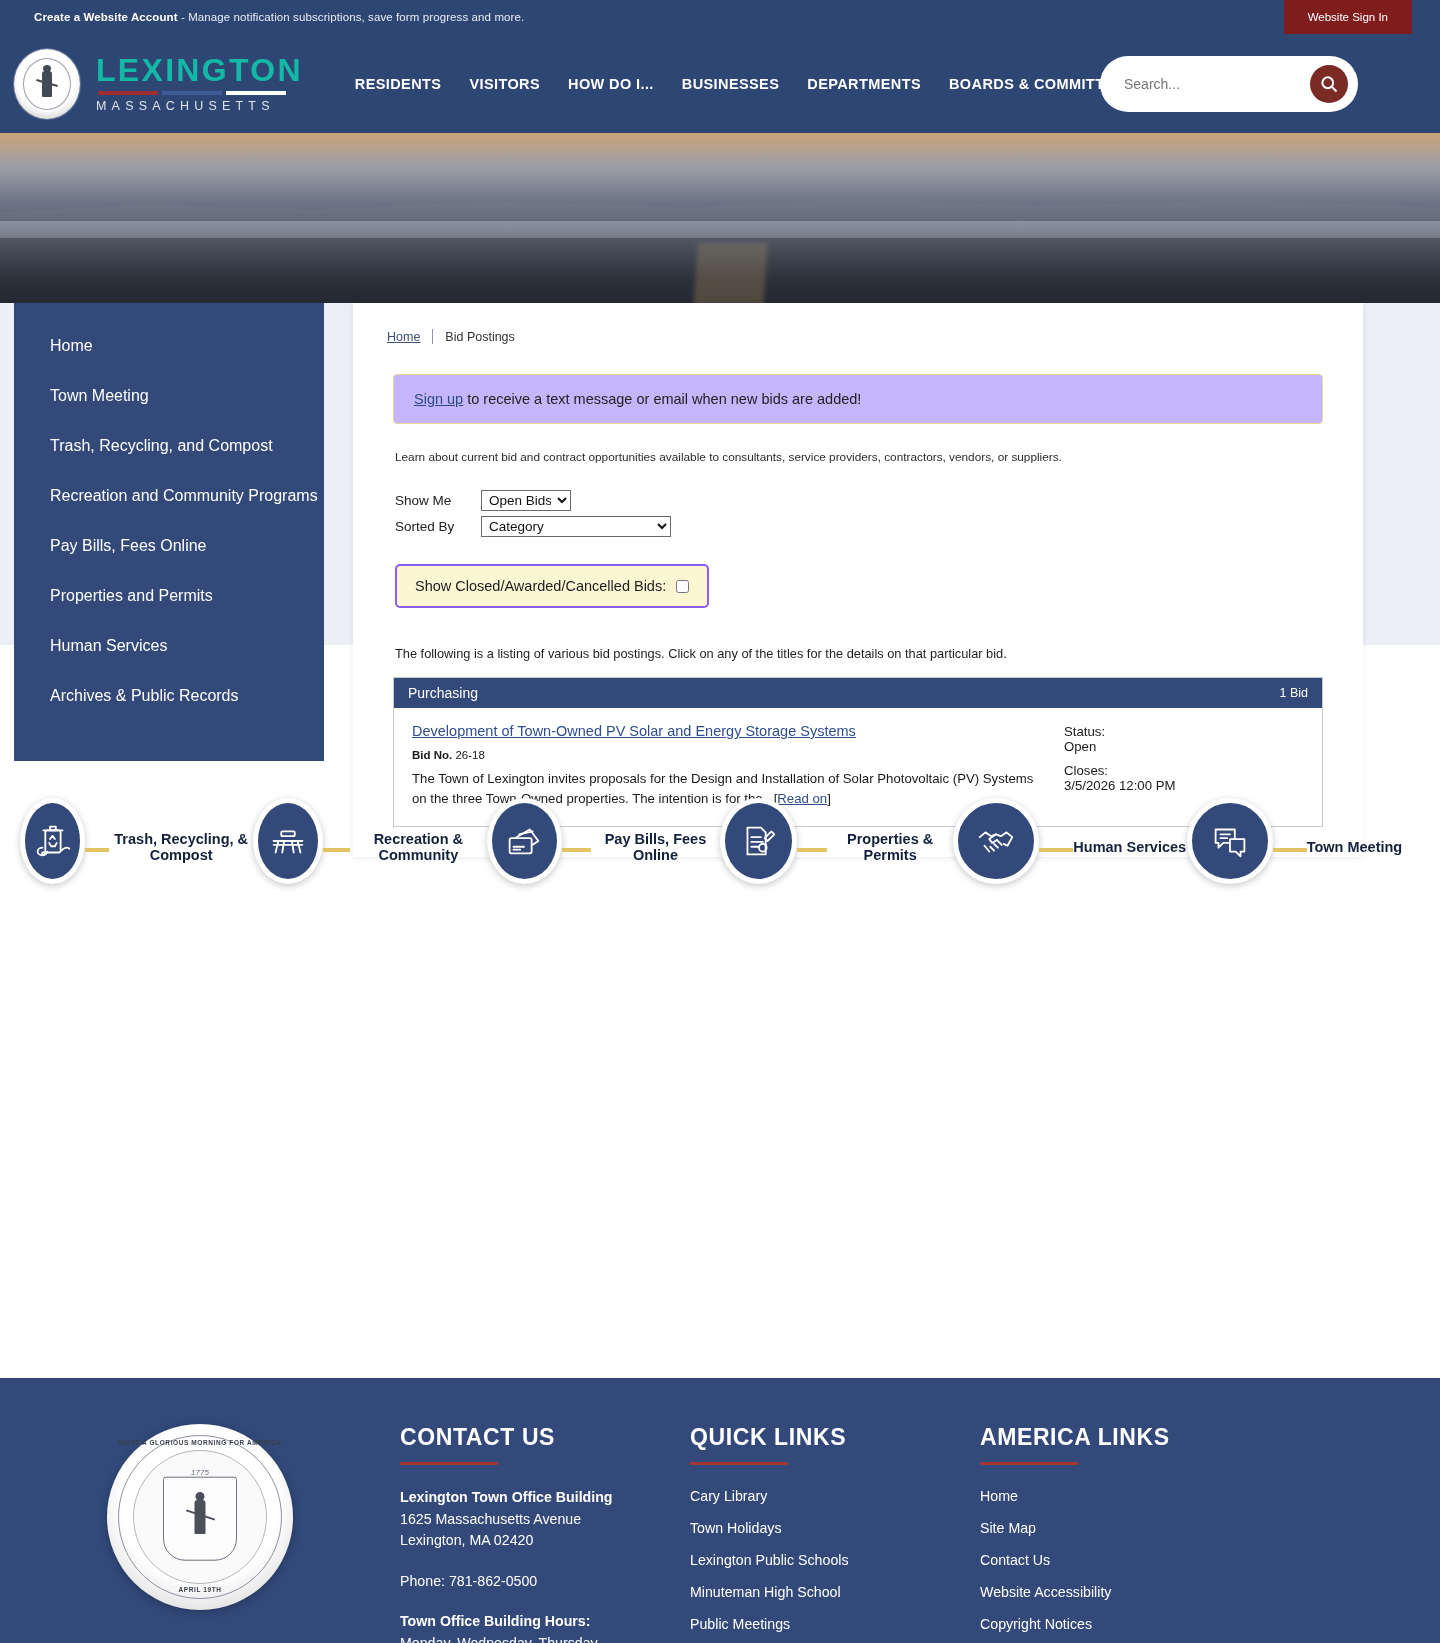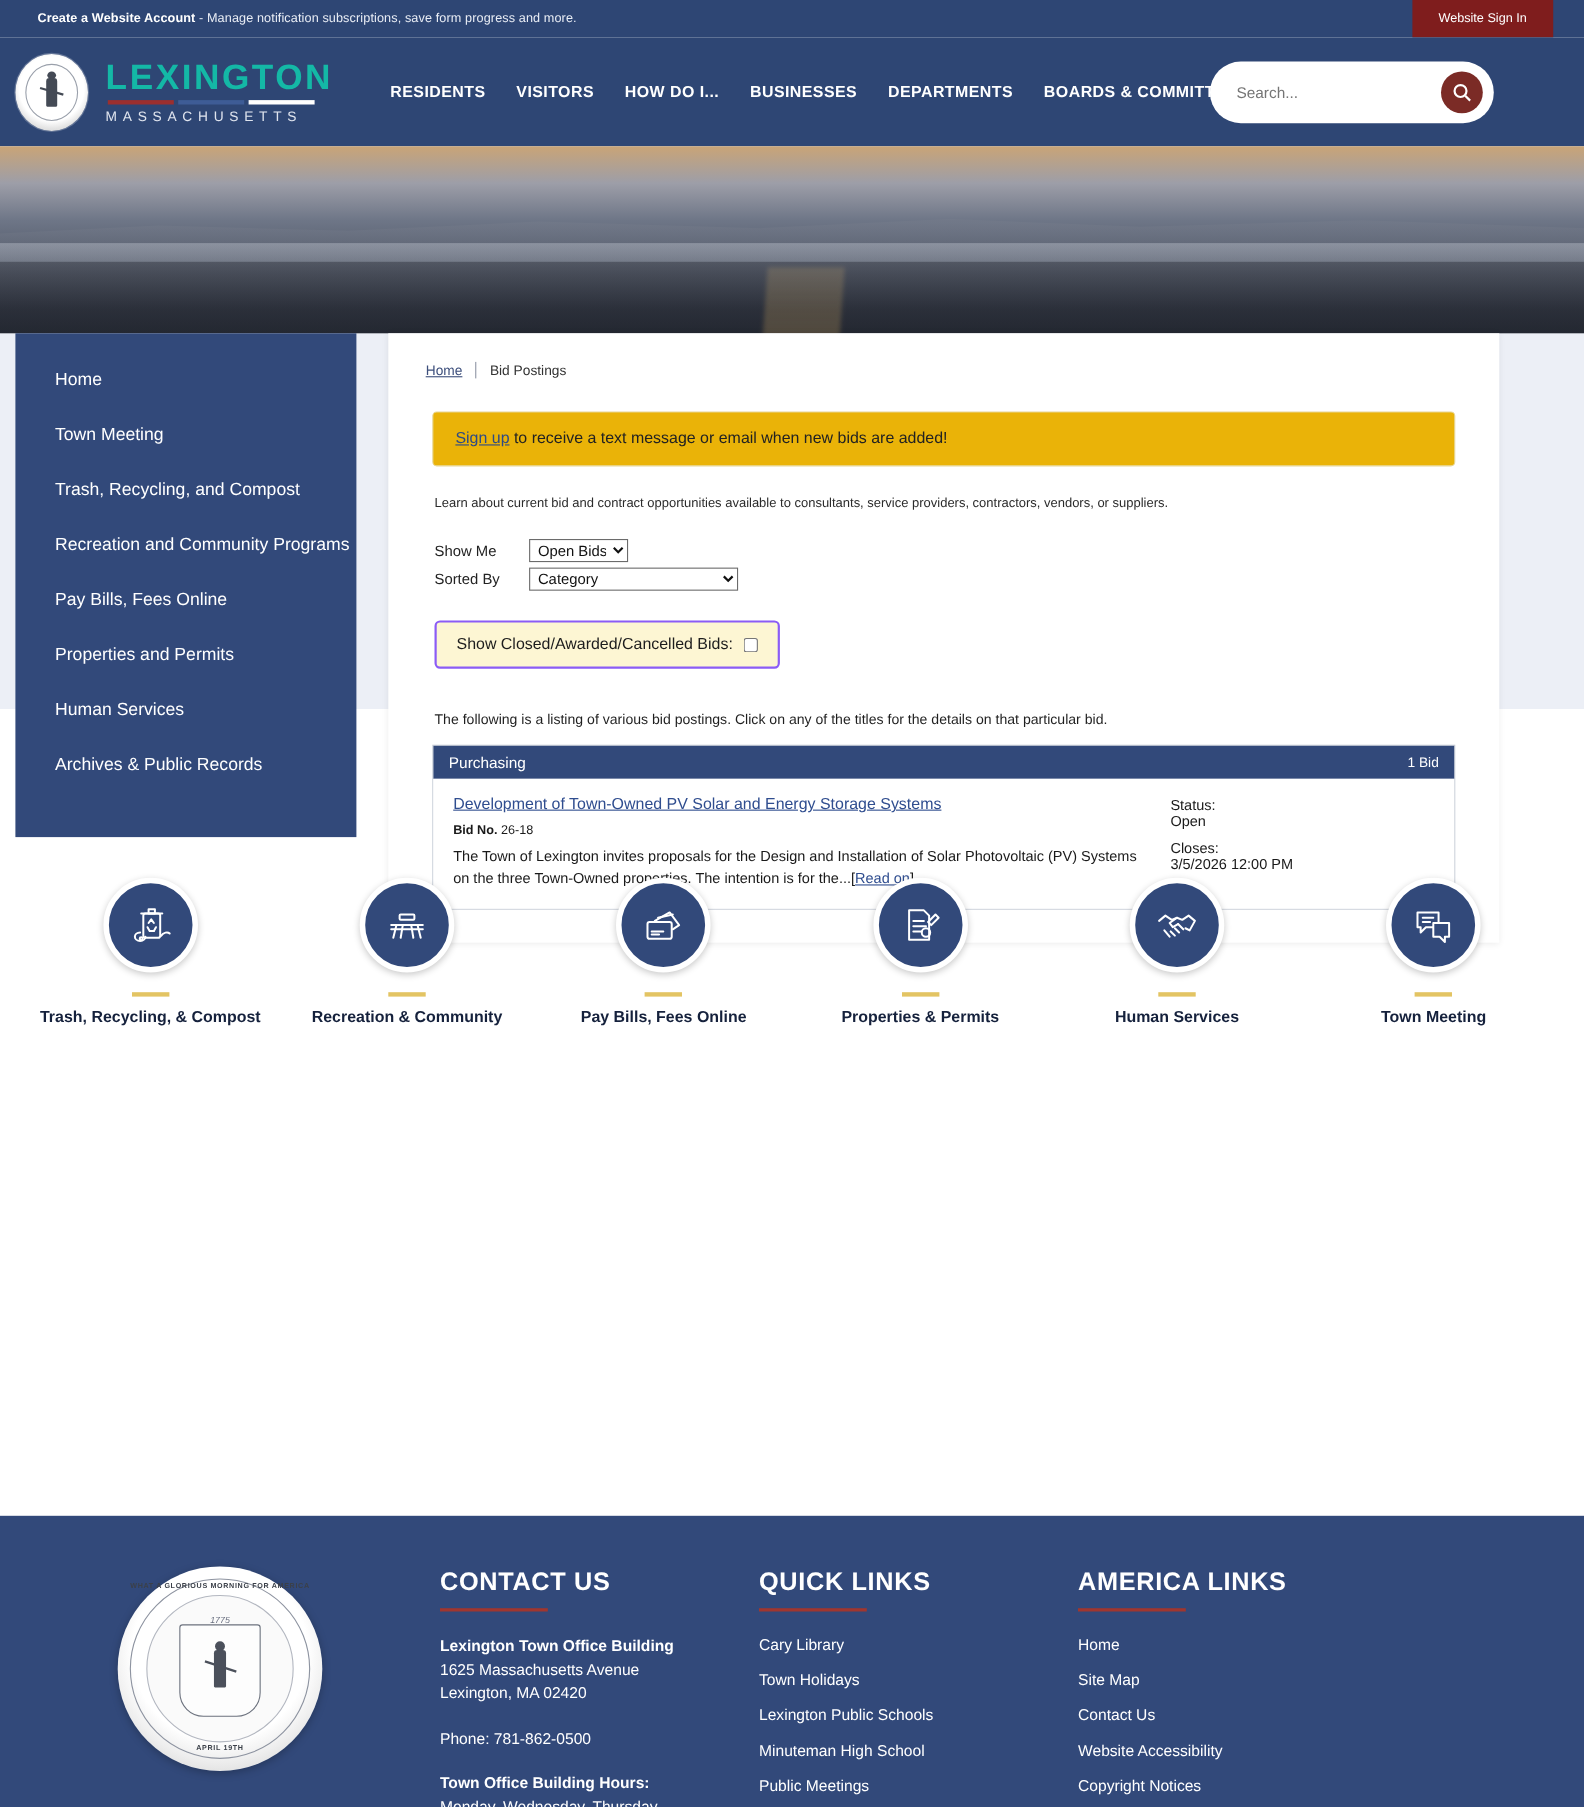--- a/index.html
+++ b/index.html
@@ -139,21 +139,21 @@
     width:1010px; margin-left:29px; background:#ffffff;
     min-height:510px; padding:26px 30px 30px 30px; position:relative; z-index:2;
     box-shadow:0 1px 6px rgba(0,0,0,.08);
   }
   .breadcrumb{ font-size:12.5px; color:#333; display:flex; align-items:center; gap:0; padding-left:4px;}
   .breadcrumb a{ color:#3d4f7c; text-decoration:underline; cursor:pointer; }
   .breadcrumb .sep{
     display:inline-block; width:1px; height:15px; background:#8f96a5; margin:0 12px;
   }
   .signup-bar{
-    margin:30px 10px 0 10px; background:#eab308; border:1px solid #e7d694;
+    margin:30px 10px 0 10px; background:#c4b5fd; border:1px solid #e7d694;
     border-radius:4px; padding:16px 20px; font-size:14.5px; color:#222;
   }
   .signup-bar a{ color:#2c4a86; text-decoration:underline; cursor:pointer; }
   .lead{
     margin:26px 0 0 12px; font-size:11.8px; color:#2b2b2b;
   }
   .filters{ margin:26px 0 0 12px; font-size:13.5px; color:#222; }
   .filter-row{ display:flex; align-items:center; gap:10px; margin-bottom:5px; }
   .filter-row label{ width:76px; display:inline-block; }
   select{
@@ -197,21 +197,21 @@
   
   .strip-bg{
     position:absolute; top:-135px; left:0; width:1440px; height:610px;
     background:linear-gradient(180deg,#eceff6 0%, #eceff6 56%, #ffffff 56%, #ffffff 100%);
     z-index:1;
   }
   .iconstrip{
     position:absolute; top:360px; left:0; width:1440px;
     display:flex; z-index:4; padding:0 20px;
   }
-  .icon-item{ flex:1; display:flex; flex-direction:column; align-items:center; cursor:pointer; }
+  .icon-item{ flex:1; display:flex; flex-direction:row; align-items:center; cursor:pointer; }
   .icon-circle{
     width:86px; height:86px; border-radius:50%; background:#32497a;
     border:5px solid #ffffff; box-shadow:0 2px 7px rgba(0,0,0,.22);
     display:flex; align-items:center; justify-content:center;
   }
   .icon-circle svg{ width:46px; height:46px; }
   .icon-rule{ width:34px; height:4px; background:#e3c463; margin-top:18px; }
   .icon-label{
     margin-top:11px; font-size:14.5px; font-weight:bold; color:#15213c; text-align:center;
   }

